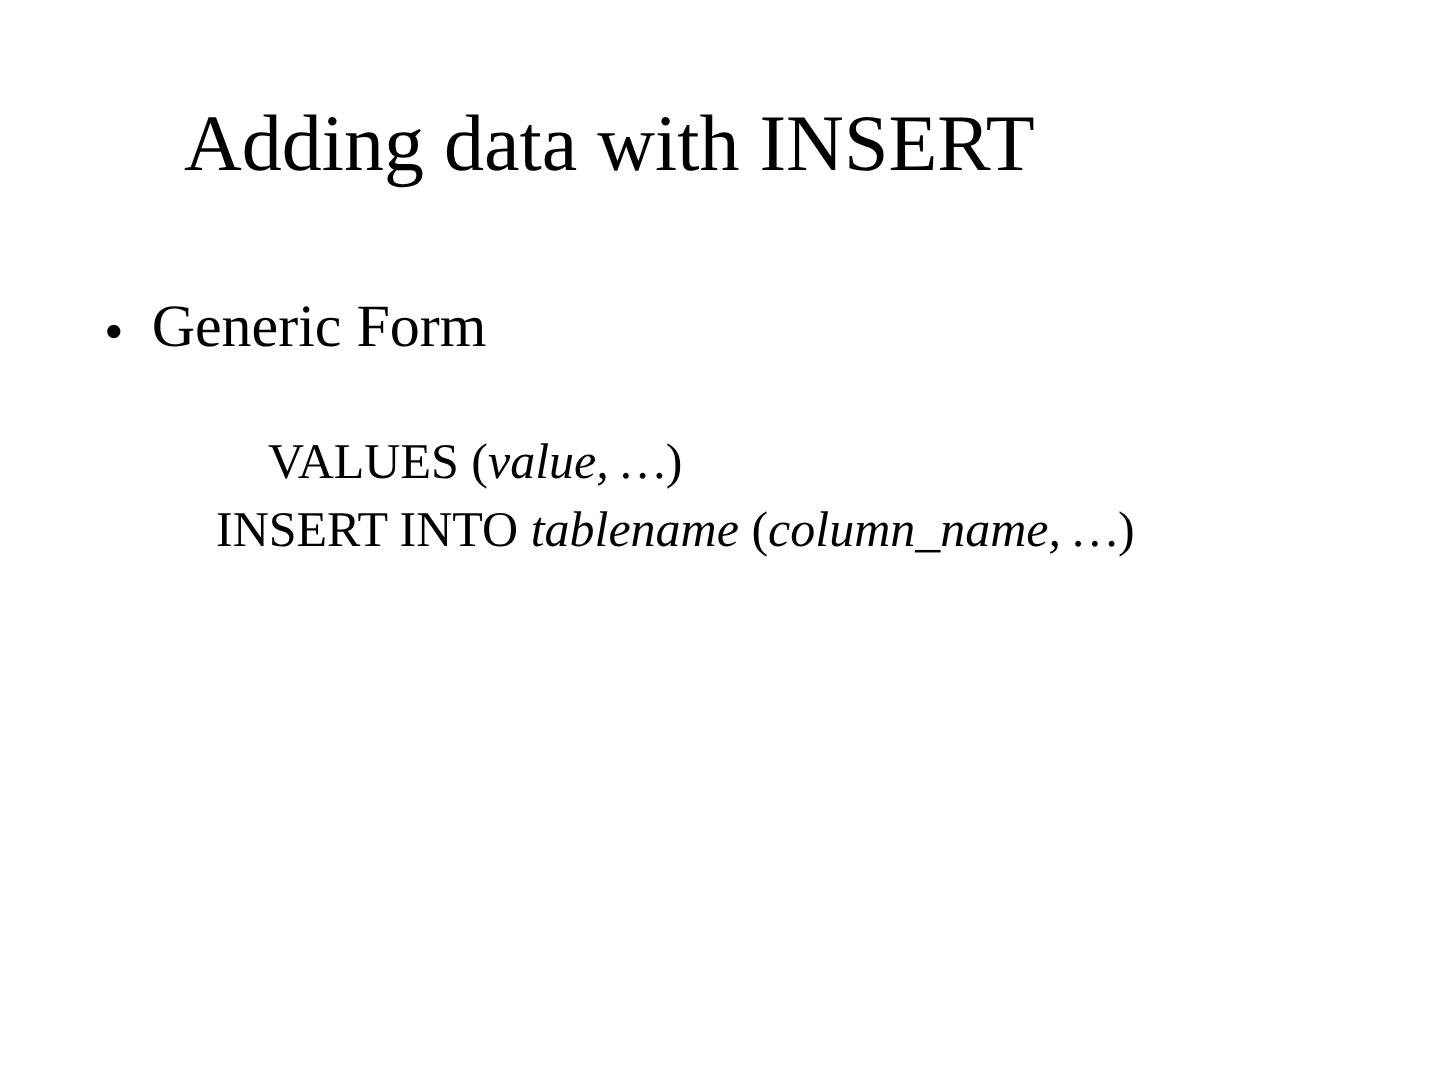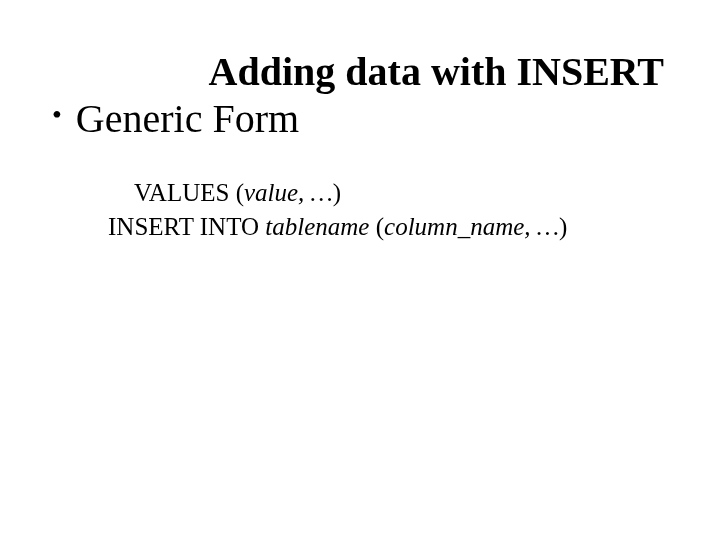--- a/index.html
+++ b/index.html
@@ -13,38 +13,39 @@
       background: #ffffff;
       font-family: "Times New Roman", Times, serif;
       color: #000000;
       position: relative;
     }
     .slide {
       padding: 48px 56px 0 56px;
     }
     .title {
       font-size: 40px;
-      font-weight: bold;
-      text-align: right;
+      font-weight: normal;
+      text-align: left;
+      margin-bottom: 52px;
       margin-left: 36px;
     }
     .bullet-item {
       display: flex;
       align-items: flex-start;
       margin-bottom: 34px;
       margin-left: -4px;
     }
     .bullet {
       font-size: 28px;
       line-height: 1;
       margin-right: 14px;
       margin-top: 6px;
     }
     .bullet-text {
-      font-size: 40px;
+      font-size: 30px;
       font-weight: normal;
       text-align: right;
     }
     .code-block {
       margin-left: 52px;
       font-size: 25px;
       line-height: 1.35;
     }
     .code-line {
       white-space: pre;

